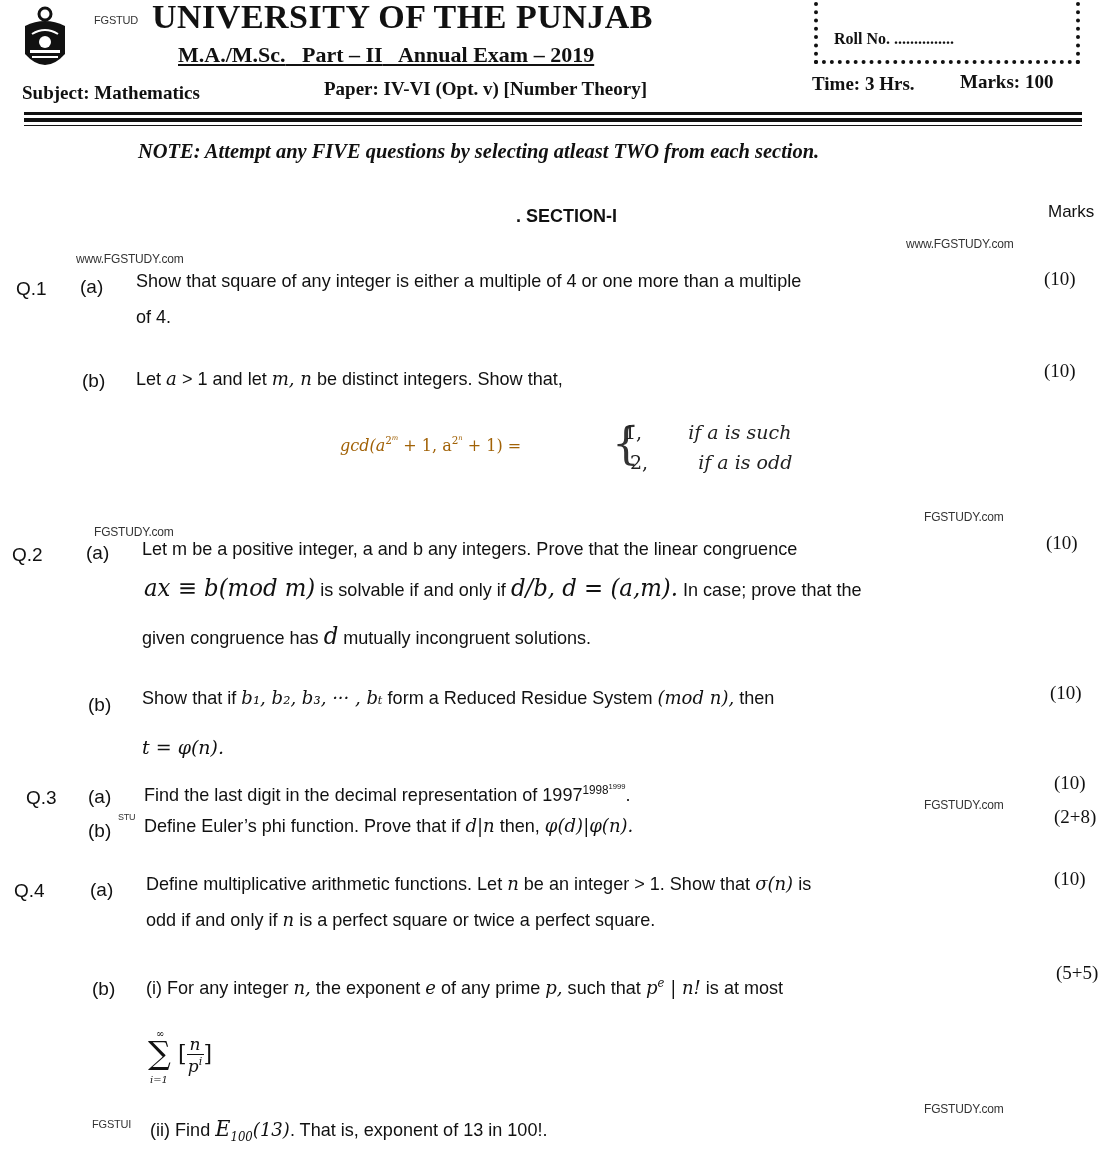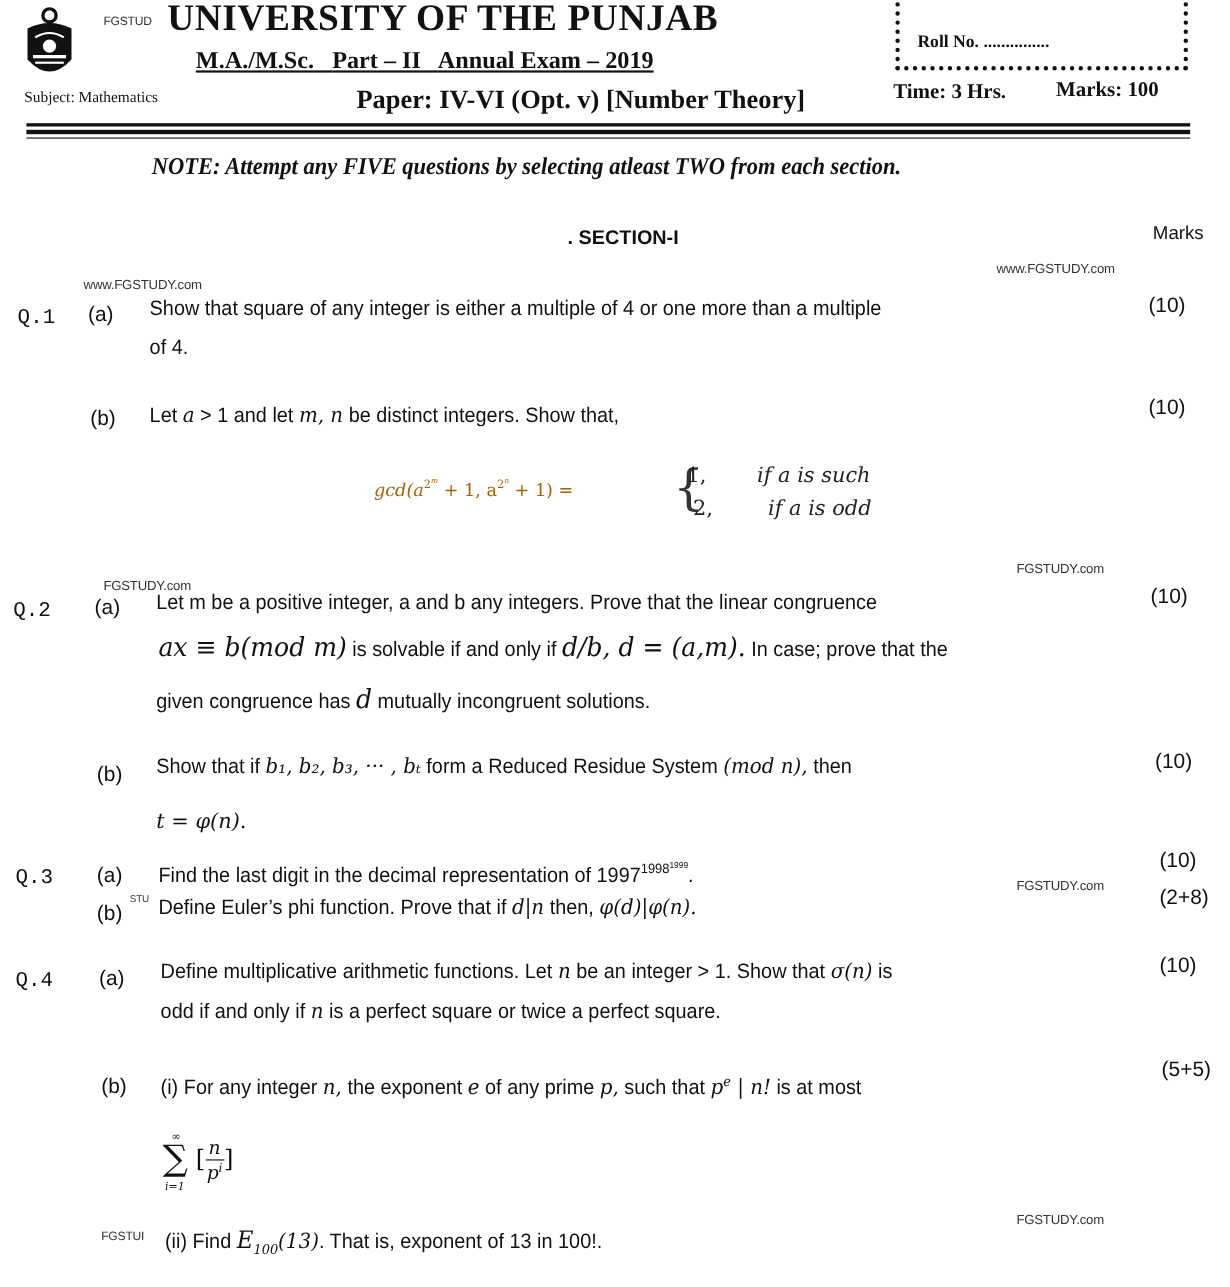--- a/index.html
+++ b/index.html
@@ -2,23 +2,23 @@
 <html><head>
 <meta charset="utf-8">
 <style>
   html, body { margin:0; padding:0; background:#ffffff; }
   body { width:1118px; height:1170px; position:relative; overflow:hidden; color:#111; font-family:"Liberation Sans", sans-serif; }
   .abs { position:absolute; white-space:nowrap; }
   .serif { font-family:"Liberation Serif", serif; }
   .math { font-family:"DejaVu Serif", serif; font-style:italic; }
   .wm { font-family:"Liberation Sans", sans-serif; font-size:12px; color:#333; letter-spacing:-0.2px; }
   .body-text { font-family:"Liberation Sans Narrow", "Liberation Sans", sans-serif; font-size:19px; transform:scaleX(0.95); transform-origin:left; }
-  .qnum { font-family:Liberation Mono, monospace; font-size:19px; }
+  .qnum { font-family:Liberation Sans, sans-serif; font-size:19px; }
   .part { font-family:"Liberation Sans", sans-serif; font-size:19px; }
-  .marks { font-family:Liberation Sans, sans-serif; font-size:19px; }
+  .marks { font-family:Liberation Serif, serif; font-size:19px; }
   sup, sub { font-size:65%; }
   .hr { position:absolute; background:#111; }
   .rollbox { position:absolute; left:814px; top:2px; width:258px; height:58px; border:4px dotted #111; border-top:none; }
   .frac { display:inline-block; vertical-align:middle; text-align:center; }
   .frac .num { display:block; border-bottom:1px solid #111; padding:0 3px; font-size:17px; }
   .frac .den { display:block; font-size:17px; }
 </style>
 </head>
 <body>
 
@@ -30,22 +30,22 @@
   <rect x="10" y="46" width="30" height="3" fill="#fff"></rect>
   <rect x="12" y="52" width="26" height="2" fill="#fff"></rect>
 </svg>
 <div class="abs wm" style="left:94px;top:14px;font-size:11px">FGSTUD</div>
 <div class="abs serif" style="left:152px;top:-2px;font-size:34px;font-weight:bold;letter-spacing:0.5px">UNIVERSITY OF THE PUNJAB</div>
 <div class="abs serif" style="left:178px;top:42px;font-size:22px;font-weight:bold;text-decoration:underline">
   <span>M.A./M.Sc.</span>&nbsp;&nbsp;
   <span>Part – II</span>&nbsp;&nbsp;
   <span>Annual Exam – 2019</span>
 </div>
-<div class="abs serif" style="left:22px;top:82px;font-size:14px;font-weight:normal">Subject: Mathematics</div>
-<div class="abs serif" style="left:324px;top:78px;font-size:24px;font-weight:bold">Paper: IV-VI (Opt. v) [Number Theory]</div>
+<div class="abs serif" style="left:22px;top:82px;font-size:19px;font-weight:bold">Subject: Mathematics</div>
+<div class="abs serif" style="left:324px;top:78px;font-size:19px;font-weight:bold">Paper: IV-VI (Opt. v) [Number Theory]</div>
 
 <div class="rollbox"></div>
 <div class="abs serif" style="left:834px;top:30px;font-size:16px;font-weight:bold">Roll No. ...............</div>
 <div class="abs serif" style="left:812px;top:73px;font-size:19px;font-weight:bold">Time: 3 Hrs.</div>
 <div class="abs serif" style="left:960px;top:71px;font-size:19px;font-weight:bold">Marks: 100</div>
 
 <div class="hr" style="left:24px;top:112px;width:1058px;height:3px"></div>
 <div class="hr" style="left:24px;top:118px;width:1058px;height:4px"></div>
 <div class="hr" style="left:24px;top:125px;width:1058px;height:1px"></div>
 
@@ -94,21 +94,21 @@
   <span>given congruence has </span><span class="math" style="font-size:24px">d</span><span> mutually incongruent solutions.</span>
 </div>
 
 <div class="abs part" style="left:88px;top:694px">(b)</div>
 <div class="abs body-text" style="left:142px;top:686px">
   <span>Show that if </span><span class="math">b₁, b₂, b₃, ··· , bₜ</span><span> form a Reduced Residue System </span><span class="math">(mod n),</span><span> then</span>
 </div>
 <div class="abs marks" style="left:1050px;top:682px">(10)</div>
 <div class="abs math" style="left:142px;top:736px;font-size:19px">t = φ(n).</div>
 
-<div class="abs qnum" style="left:14px;top:787px">Q.3</div>
+<div class="abs qnum" style="left:26px;top:787px">Q.3</div>
 <div class="abs part" style="left:88px;top:786px">(a)</div>
 <div class="abs body-text" style="left:144px;top:782px">
   <span>Find the last digit in the decimal representation of 1997</span><sup><span>1998</span><sup>1999</sup></sup><span>.</span>
 </div>
 <div class="abs marks" style="left:1054px;top:772px">(10)</div>
 <div class="abs wm" style="left:924px;top:798px">FGSTUDY.com</div>
 
 <div class="abs part" style="left:88px;top:820px">(b)</div>
 <div class="abs wm" style="left:118px;top:812px;font-size:9px">STU</div>
 <div class="abs body-text" style="left:144px;top:814px">

